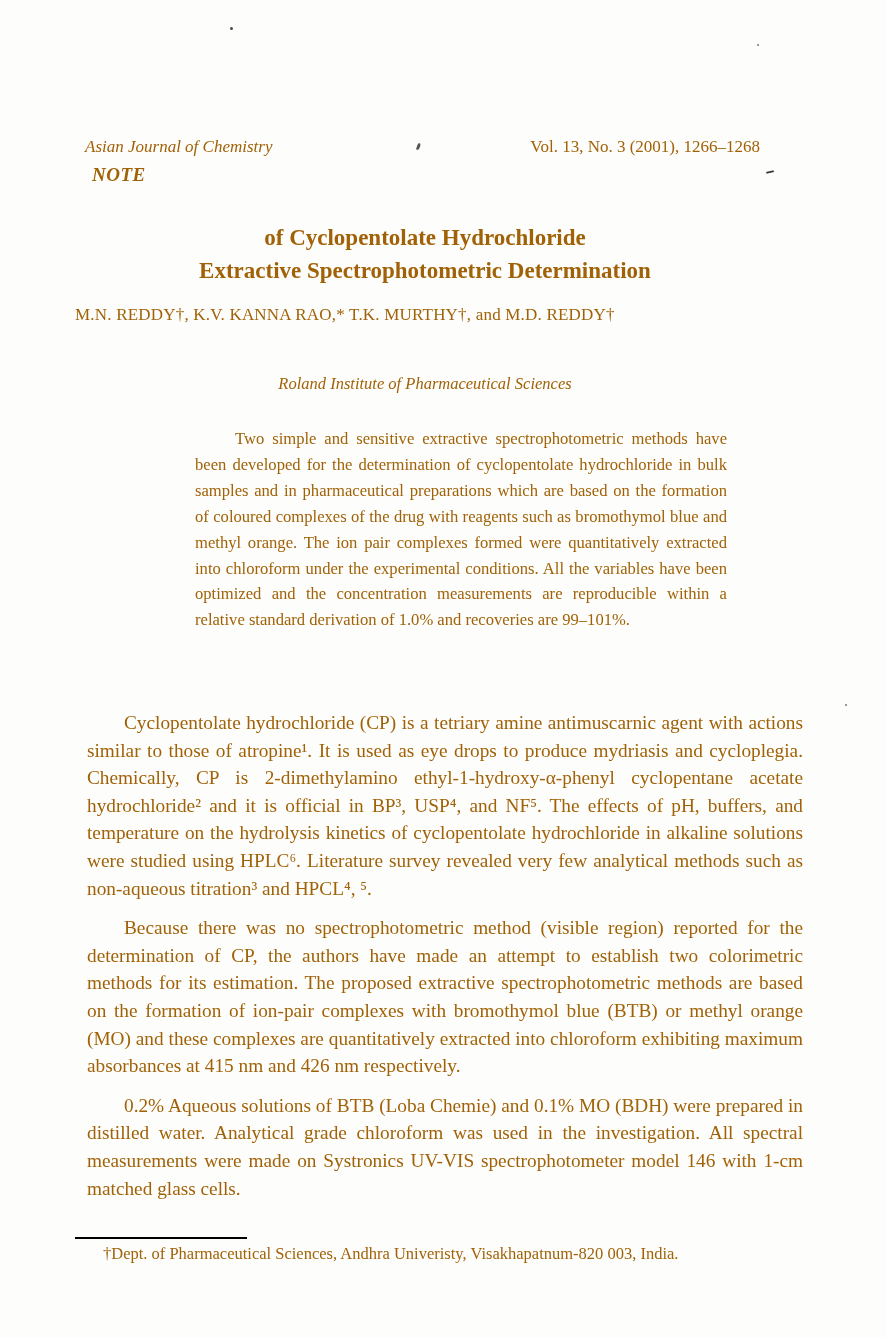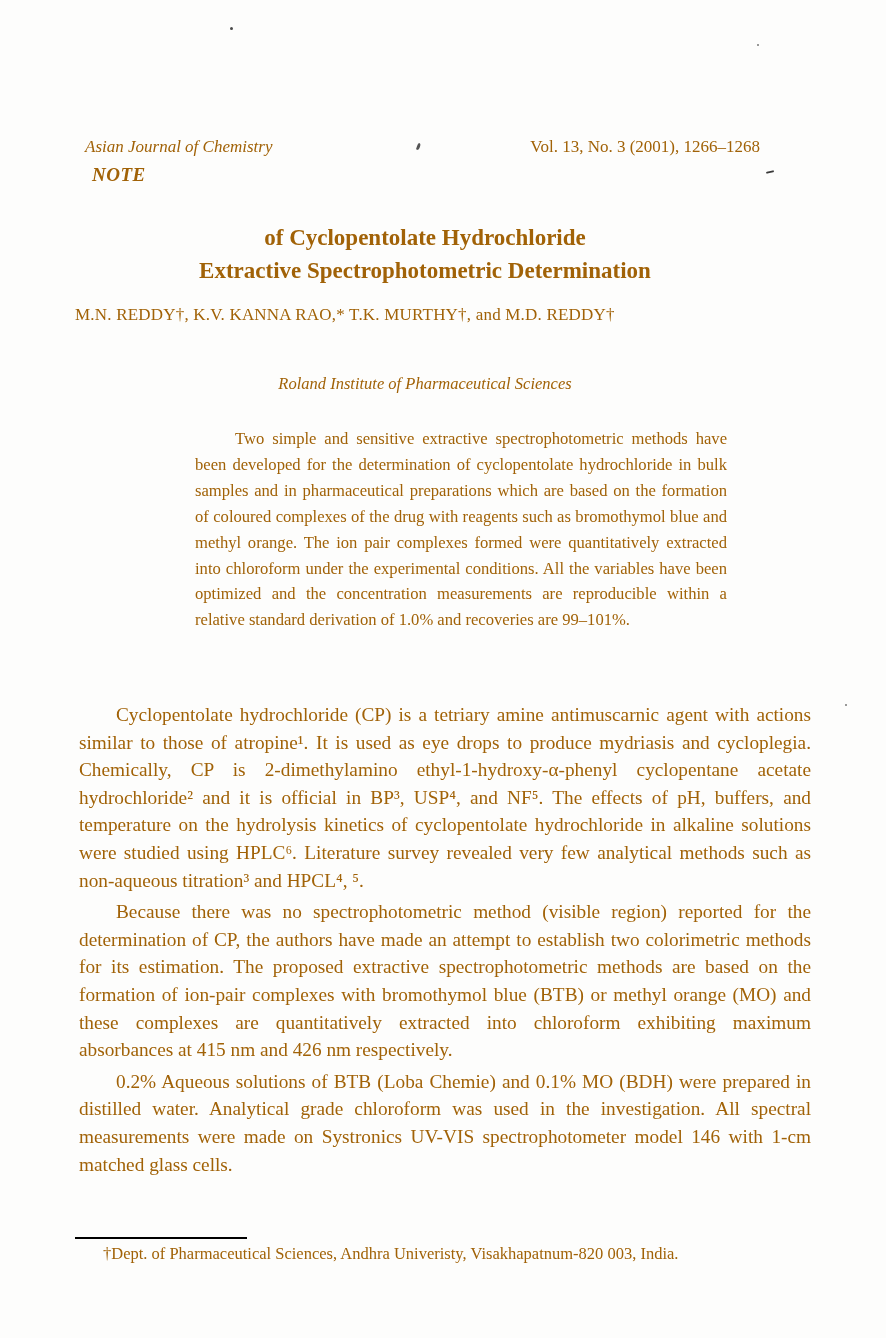--- a/index.html
+++ b/index.html
@@ -83,21 +83,21 @@
 
   .body-block {
     left: 75px;
     top: 697px;
     width: 740px;
     font-size: 19.3px;
     line-height: 27.6px;
     text-align: justify;
   }
   .body-block p {
-    margin: 4px;
+    margin: 12px;
     text-indent: 37px;
   }
 
   .footnote-rule {
     left: 75px;
     top: 1237px;
     width: 172px;
     height: 2px;
     background: #000;
   }

